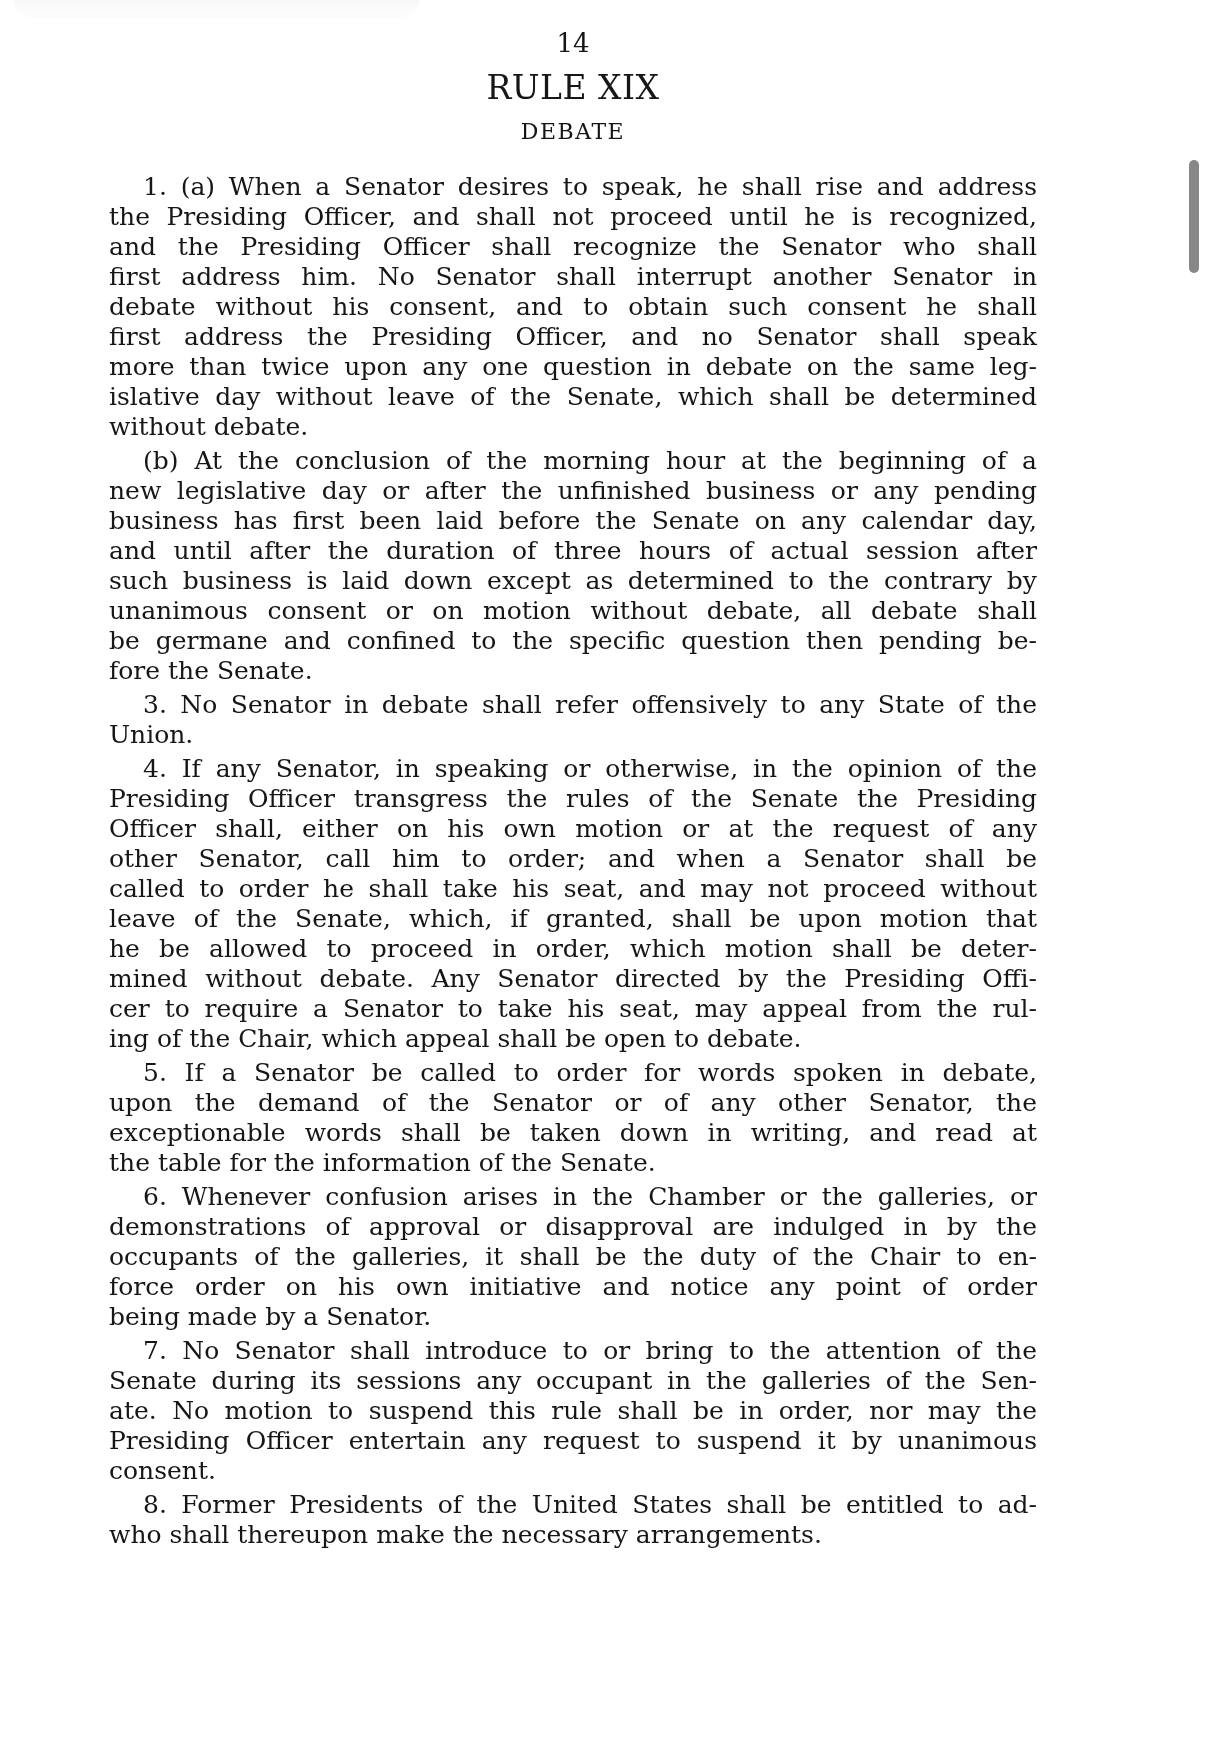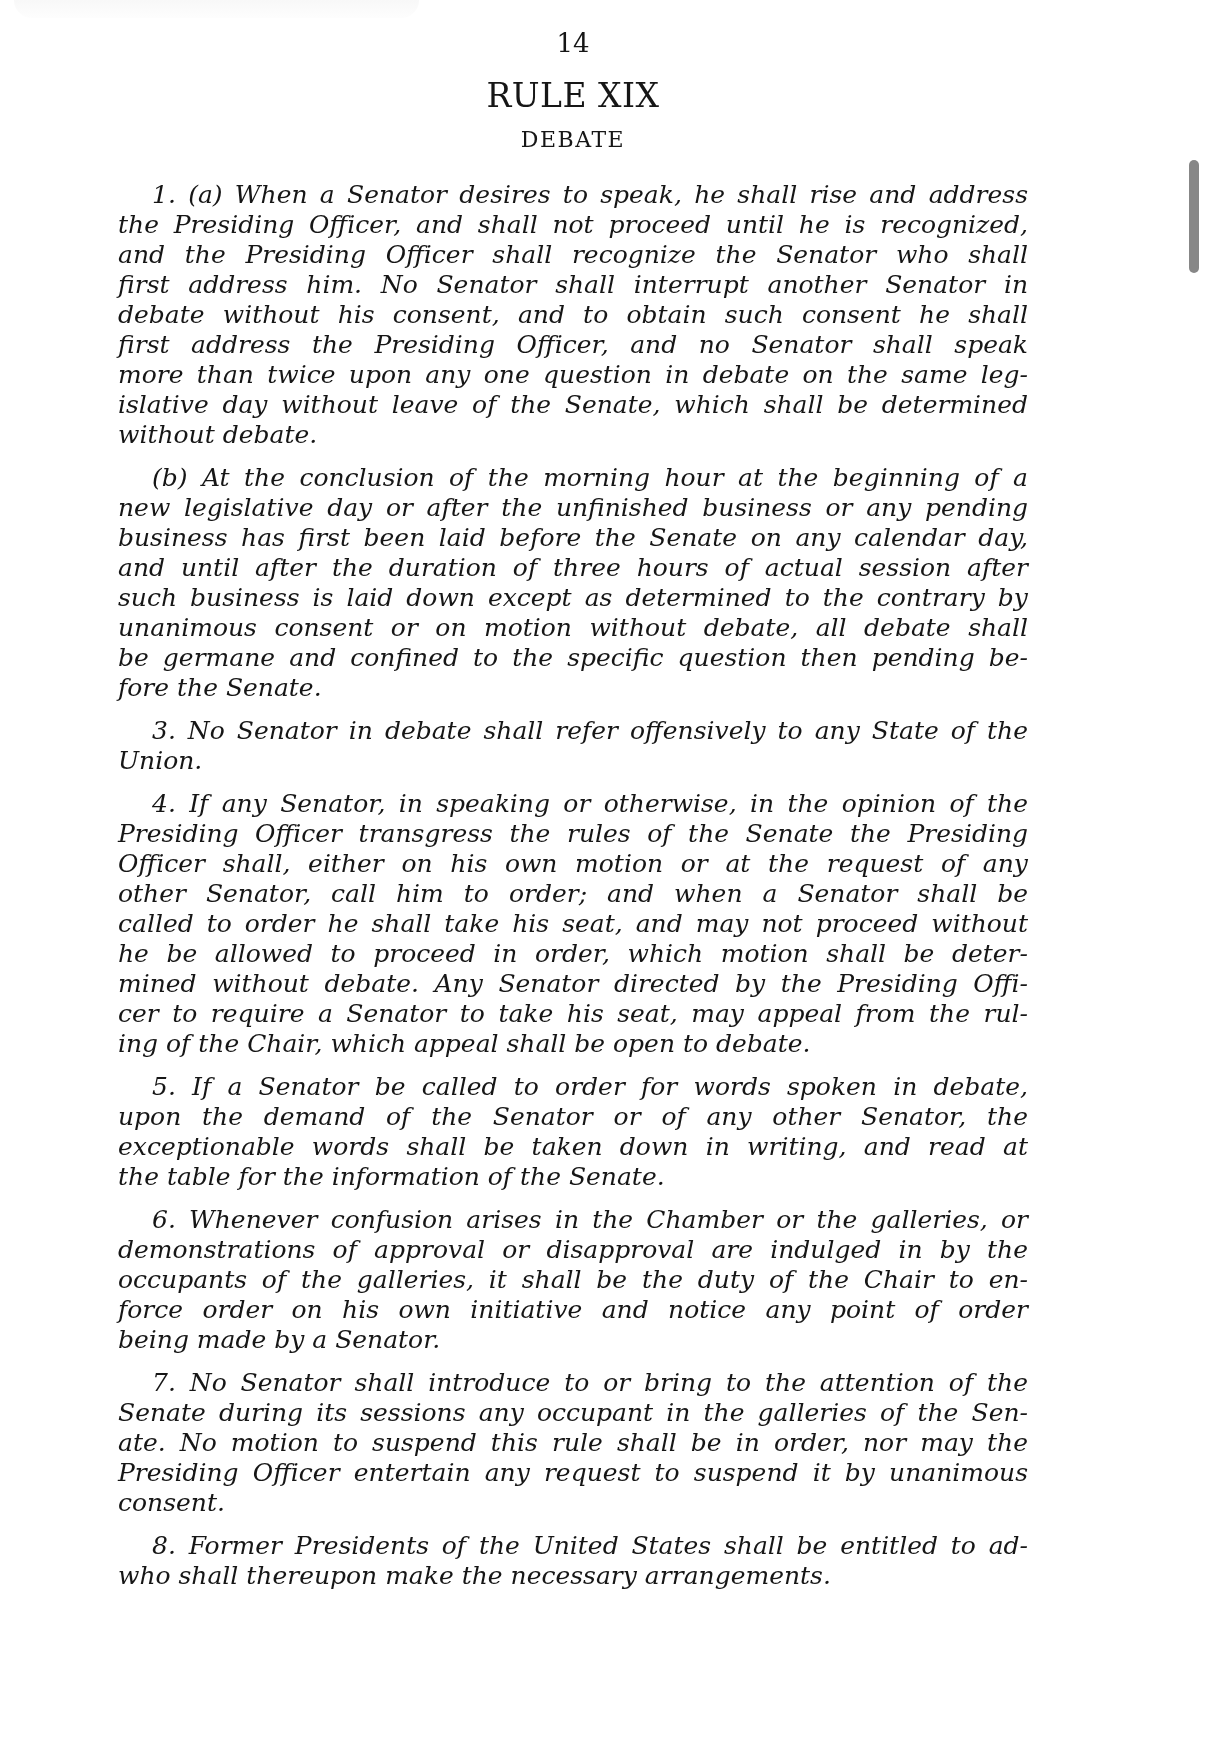--- a/index.html
+++ b/index.html
@@ -29,41 +29,41 @@
     left: 105px; top: 0;
     width: 936px;
     padding-top: 28px;
   }
   .page-number {
     font-size: 26px;
     line-height: 30px;
     text-align: center;
   }
   .rule-title {
-    margin: 20px 0 0 0;
+    margin: 12px 0 0 0;
     font-weight: normal;
     font-size: 33px;
     line-height: 36px;
     text-align: center;
     letter-spacing: 0.5px;
   }
   .section-title {
     margin: 13px 0 10px 0;
     font-weight: normal;
     font-size: 22px;
     line-height: 26px;
     text-align: center;
     letter-spacing: 1.5px;
   }
   .doc-body {
     margin-top: 27px;
     font-size: 25px;
     line-height: 30px;
   }
-  .paragraph { margin: 13px; font-style: italic; }
+  .paragraph { margin: 4px; }
   .line {
     text-align: justify;
     text-align-last: justify;
     white-space: normal;
   }
   .line.first { text-indent: 34px; }
   .line.end { text-align-last: left; }
   .scrollbar-thumb {
     position: absolute;
     left: 1189px; top: 160px;
@@ -107,20 +107,21 @@
         <div class="paragraph">
           <div class="line first">3. No Senator in debate shall refer offensively to any State of the</div>
           <div class="line end">Union.</div>
         </div>
         <div class="paragraph">
           <div class="line first">4. If any Senator, in speaking or otherwise, in the opinion of the</div>
           <div class="line">Presiding Officer transgress the rules of the Senate the Presiding</div>
           <div class="line">Officer shall, either on his own motion or at the request of any</div>
           <div class="line">other Senator, call him to order; and when a Senator shall be</div>
           <div class="line">called to order he shall take his seat, and may not proceed without</div>
+          <div class="line">leave of the Senate, which, if granted, shall be upon motion that</div>
           <div class="line">he be allowed to proceed in order, which motion shall be deter-</div>
           <div class="line">mined without debate. Any Senator directed by the Presiding Offi-</div>
           <div class="line">cer to require a Senator to take his seat, may appeal from the rul-</div>
           <div class="line end">ing of the Chair, which appeal shall be open to debate.</div>
         </div>
         <div class="paragraph">
           <div class="line first">5. If a Senator be called to order for words spoken in debate,</div>
           <div class="line">upon the demand of the Senator or of any other Senator, the</div>
           <div class="line">exceptionable words shall be taken down in writing, and read at</div>
           <div class="line end">the table for the information of the Senate.</div>

